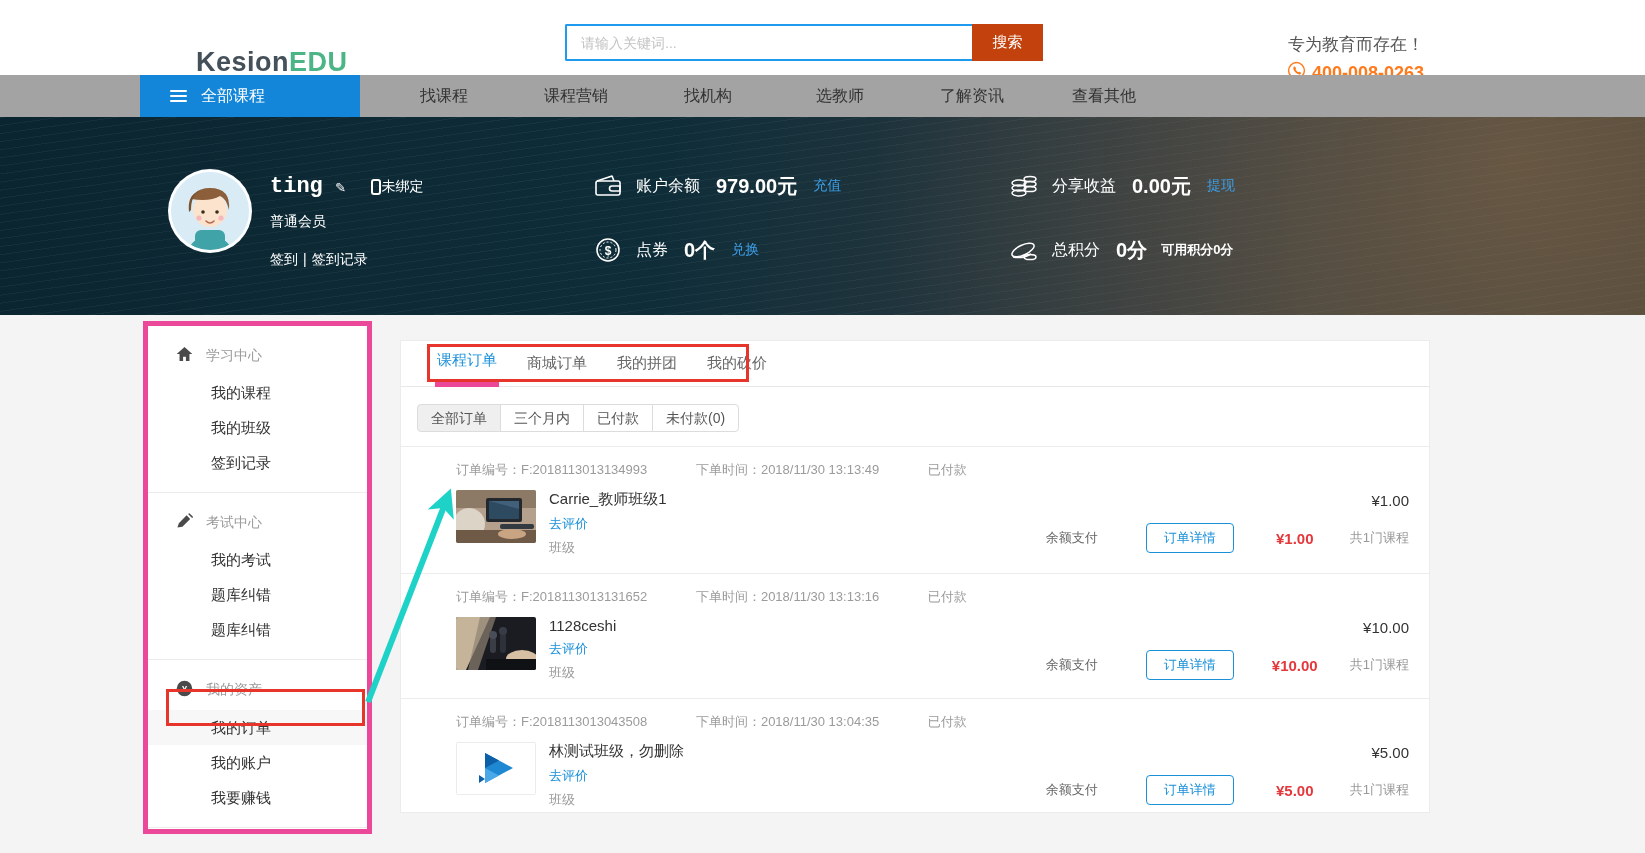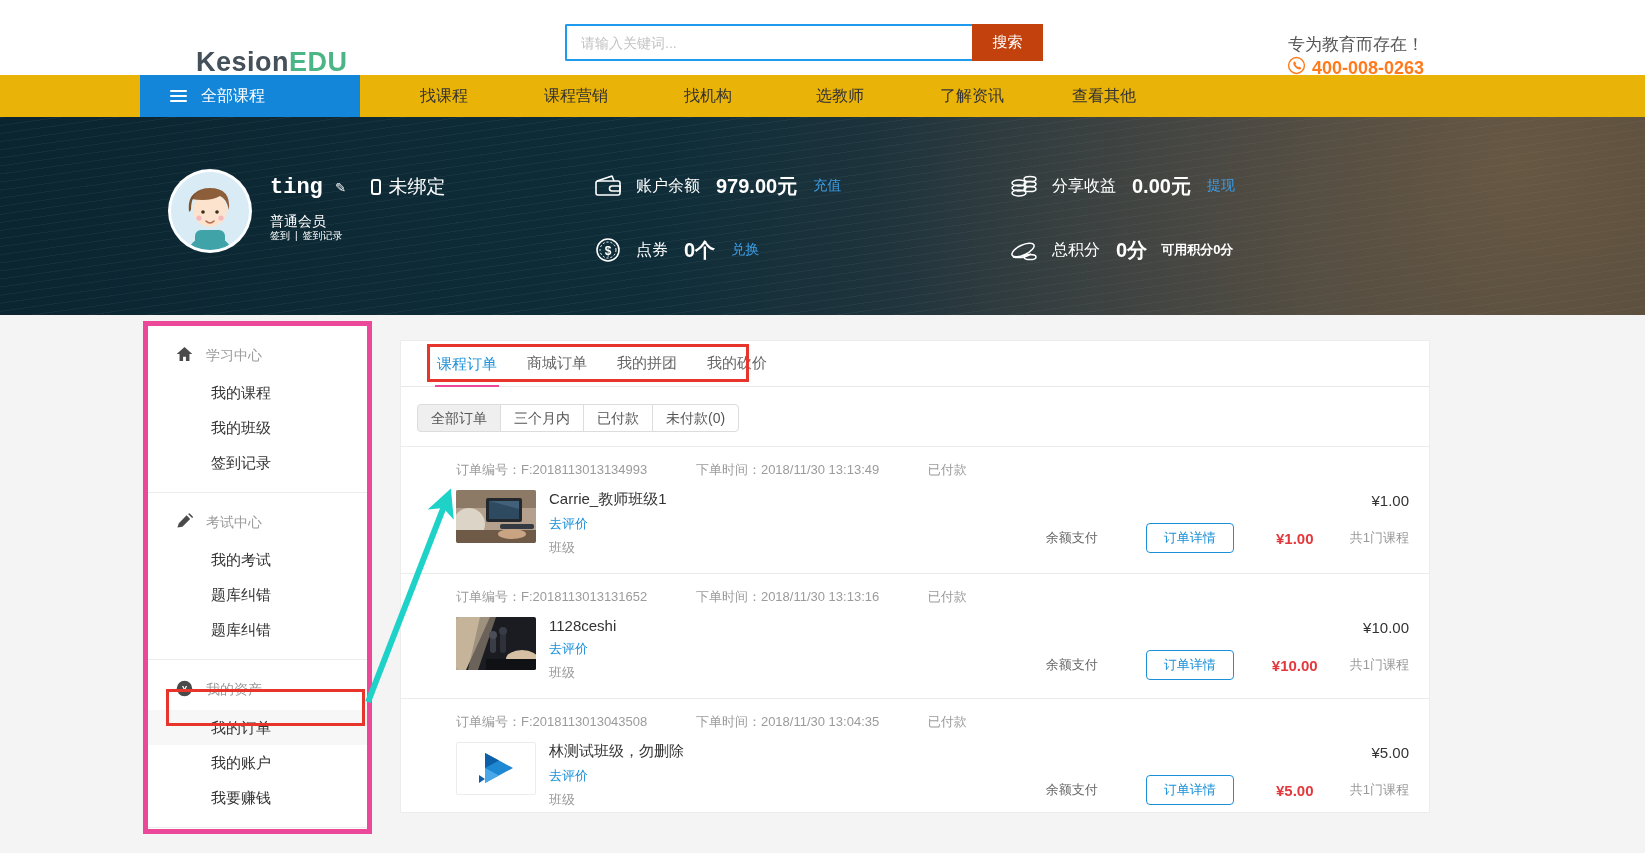--- a/index.html
+++ b/index.html
@@ -18,48 +18,48 @@
   .logo .lg-e { color:#4cb586; }
 
   .search-wrap { position:absolute; left:565px; top:24px; width:478px; height:37px; display:flex; }
   .search-input { flex:1; height:37px; border:2px solid #1e9bef; border-right:none; border-radius:2px 0 0 2px;
     padding:0 14px; font-size:14px; color:#333; outline:none; font-family:inherit; }
   .search-input::placeholder { color:#c3c3c3; }
   .search-btn { width:71px; height:37px; background:#c2410c; color:#fff; border:none; font-size:15px; cursor:pointer; font-family:inherit; }
 
   .contact { position:absolute; right:221px; top:33px; text-align:right; }
   .slogan { font-size:17px; color:#555; }
-  .phone-line { font-size:18px; color:#ff7a1c; display:flex; align-items:center; justify-content:flex-end; gap:6px; font-weight:bold; }
-
-  
-  .nav-bar { position:absolute; top:75px; left:0; width:1645px; height:42px; background:#eab308; z-index:2; }
+  .phone-line { margin-top:5px; font-size:18px; color:#ff7a1c; display:flex; align-items:center; justify-content:flex-end; gap:6px; font-weight:bold; }
+
+  
+  .nav-bar { position:absolute; top:75px; left:0; width:1645px; height:42px; background:#a3a3a3; z-index:2; }
   .nav-all { position:absolute; left:140px; top:0; width:220px; height:42px; background:#1486d9; color:#fff;
     display:flex; align-items:center; gap:14px; padding-left:30px; font-size:16px; cursor:pointer; }
   .hamburger { display:flex; flex-direction:column; gap:3px; }
   .hamburger i { display:block; width:17px; height:2px; background:#fff; border-radius:1px; }
   .nav-items { position:absolute; left:378px; top:0; height:42px; display:flex; }
   .nav-item { width:132px; text-align:center; line-height:42px; font-size:16px; color:#333; cursor:pointer; }
 
   
   .hero { position:absolute; top:117px; left:0; width:1645px; height:198px; color:#fff;
     background:
       radial-gradient(circle at 92% 22%, rgba(185,135,85,.35), transparent 42%),
       radial-gradient(circle at 80% 90%, rgba(90,80,60,.30), transparent 50%),
       repeating-linear-gradient(172deg, rgba(255,255,255,.045) 0 1px, transparent 1px 8px),
       linear-gradient(100deg, #0b2530 0%, #0e2d39 40%, #243440 72%, #3b3c36 100%);
   }
   .avatar { position:absolute; left:168px; top:52px; width:84px; height:84px; border-radius:50%;
     background:#d9ecf6; border:3px solid rgba(255,255,255,.95); overflow:hidden; cursor:pointer; }
   .uname-row { position:absolute; left:270px; top:57px; display:flex; align-items:center;font-family:Liberation Mono, monospace; }
   .uname { font-size:22px; font-weight:bold; color:#fff; }
   .edit-ic { margin-left:13px; font-size:16px; color:#fff; cursor:pointer; }
-  .bind-wrap { margin-left:26px; display:flex; align-items:center; gap:7px; font-size:19px; color:#fff; }
+  .bind-wrap { margin-left:26px; display:flex; align-items:center; font-size:14px; color:#fff; }
   .mobile-ic { width:10px; height:16px; border:2px solid #fff; border-radius:3px; display:inline-block; }
   .ulevel { position:absolute; left:270px; top:96px; font-size:14px; color:#fff; }
-  .usign { position:absolute; left:270px; top:112px; font-size:10px; color:#fff; }
+  .usign { position:absolute; left:270px; top:134px; font-size:14px; color:#fff; }
   .usign a { color:#fff; }
   .usign .sep { margin:0 5px; }
 
   .stat-col1 { position:absolute; left:592px; }
   .stat-col2 { position:absolute; left:1008px; }
   .stat-row { display:flex; align-items:center; height:34px; }
   .stat-row.r1 { margin-top:52px; }
   .stat-row.r2 { margin-top:30px; }
   .s-icon { width:32px; display:flex; justify-content:center; }
   .s-label { margin-left:12px; font-size:16px; color:#fff; }
@@ -71,21 +71,21 @@
   .sidebar { position:absolute; left:143px; top:321px; width:229px; height:513px; background:#fff; border:5px solid #ec4899; }
   .side-section { padding:12px 0 12px; border-bottom:1px solid #ececec; }
   .side-header { display:flex; align-items:center; gap:13px; padding:8px 0 10px 28px; color:#9a9a9a; font-size:14px; }
   .side-item { height:35px; line-height:35px; padding-left:63px; font-size:15px; color:#333; cursor:pointer; }
   .side-item.active { background:#f7f7f7; }
 
   
   .main-card { position:absolute; left:400px; top:340px; width:1030px; height:473px; background:#fff; border:1px solid #ececec; }
   .tabs { height:46px; border-bottom:1px solid #e8e8e8; padding-left:34px; display:flex; gap:26px; align-items:flex-end; }
   .tab { font-size:15px; color:#666; padding:0 2px 13px; cursor:pointer; }
-  .tab.active { color:#1a90d9; border-bottom:2px solid #ec4899; padding-bottom:11px; margin-bottom:-1px; }
+  .tab.active { color:#1a90d9; border-bottom:6px solid #ec4899; padding-bottom:11px; margin-bottom:-1px; }
 
   .filters { margin:17px 0 0 16px; display:inline-flex; }
   .filter { padding:0 13px; height:28px; line-height:26px; border:1px solid #dcdcdc; background:#fff;
     font-size:14px; color:#555; margin-left:-1px; cursor:pointer; }
   .filter:first-child { border-radius:4px 0 0 4px; margin-left:0; }
   .filter:last-child { border-radius:0 4px 4px 0; }
   .filter.active { background:#efefef; }
 
   .orders { margin-top:14px; border-top:1px solid #ececec; }
   .order { padding:14px 20px 16px 55px; border-bottom:1px solid #ececec; }

